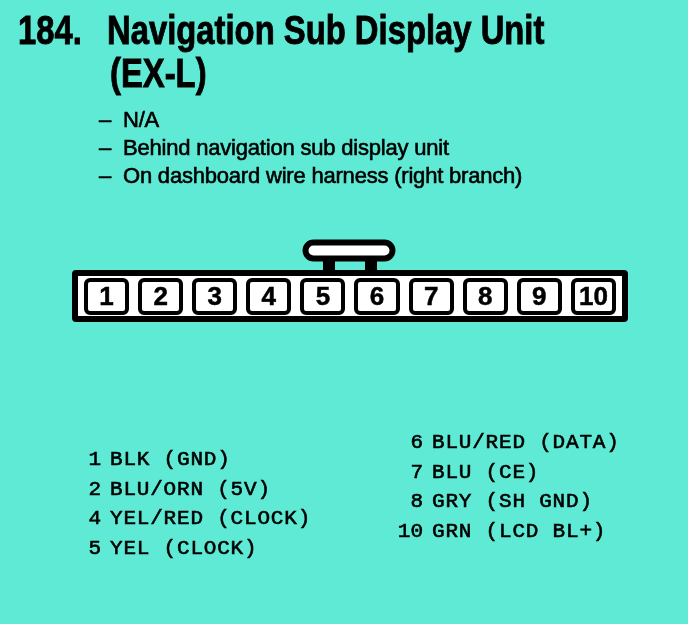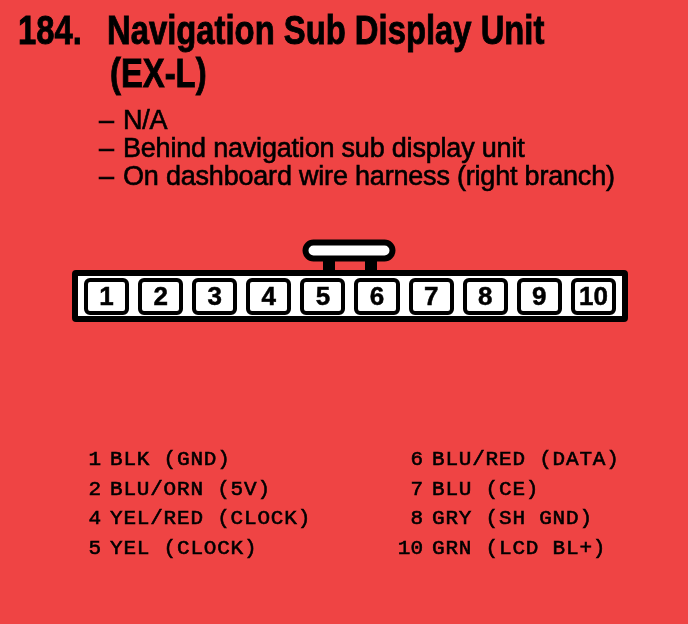--- a/index.html
+++ b/index.html
@@ -1,40 +1,40 @@
 <!DOCTYPE html>
 <html><head>
 <meta charset="utf-8">
 <style>
   html,body{margin:0;padding:0;background:#ffffff;}
   .page{
     position:relative;
     width:688px;height:624px;
-    background:#ef4444;
+    background:#5eead4;
     overflow:hidden;
     font-family:"Liberation Sans", sans-serif;
     color:#000000;
   }
   
   .t{
     position:absolute;
     font-weight:bold;
     font-size:41px;
     line-height:1;
     white-space:nowrap;
     -webkit-text-stroke:0.9px #000;
   }
   .condensed{display:inline-block;transform:scaleX(0.8);transform-origin:0 0;}
   .t-num{left:18px;top:10px;}
   .t-l1{left:107px;top:10px;}
   .t-l2{left:110px;top:53px;}
   
   .notes{position:absolute;left:99px;top:106px;}
   .note-row{
-    line-height:28px;font-size:27px;white-space:nowrap;
+    line-height:28px;font-size:22px;white-space:nowrap;
     letter-spacing:-0.2px;
     -webkit-text-stroke:0.6px #000;
   }
   .note-dash{display:inline-block;width:16px;margin-right:8px;}
   
   .connector{position:absolute;left:72px;top:238px;width:556px;height:86px;}
   .tab-svg{position:absolute;left:230px;top:1px;}
   .conn-body{
     position:absolute;left:0;top:32px;
     width:556px;height:52px;box-sizing:border-box;
@@ -47,21 +47,21 @@
     flex:1;height:37px;box-sizing:border-box;
     border:4px solid #000;border-radius:6px;
     display:flex;align-items:center;justify-content:center;
     font-size:26px;font-weight:bold;
     -webkit-text-stroke:0.5px #000;
     background:#fff;
   }
   
   .pincol{position:absolute;font-size:21px;font-family:Liberation Mono, monospace;-webkit-text-stroke:0.6px #000;}
   .pincol.left{left:80px;top:445px;}
-  .pincol.right{left:385px;top:445px;}
+  .pincol.right{left:385px;top:428px;}
   .pin-row{line-height:29.5px;white-space:nowrap;}
   .pin-num{display:inline-block;text-align:right;margin-right:9px;}
   .pincol.left  .pin-num{width:21px;}
   .pincol.right .pin-num{width:38px;}
   .pin-label{letter-spacing:0.8px;}
 </style>
 </head>
 <body>
 
 <div class="page">

